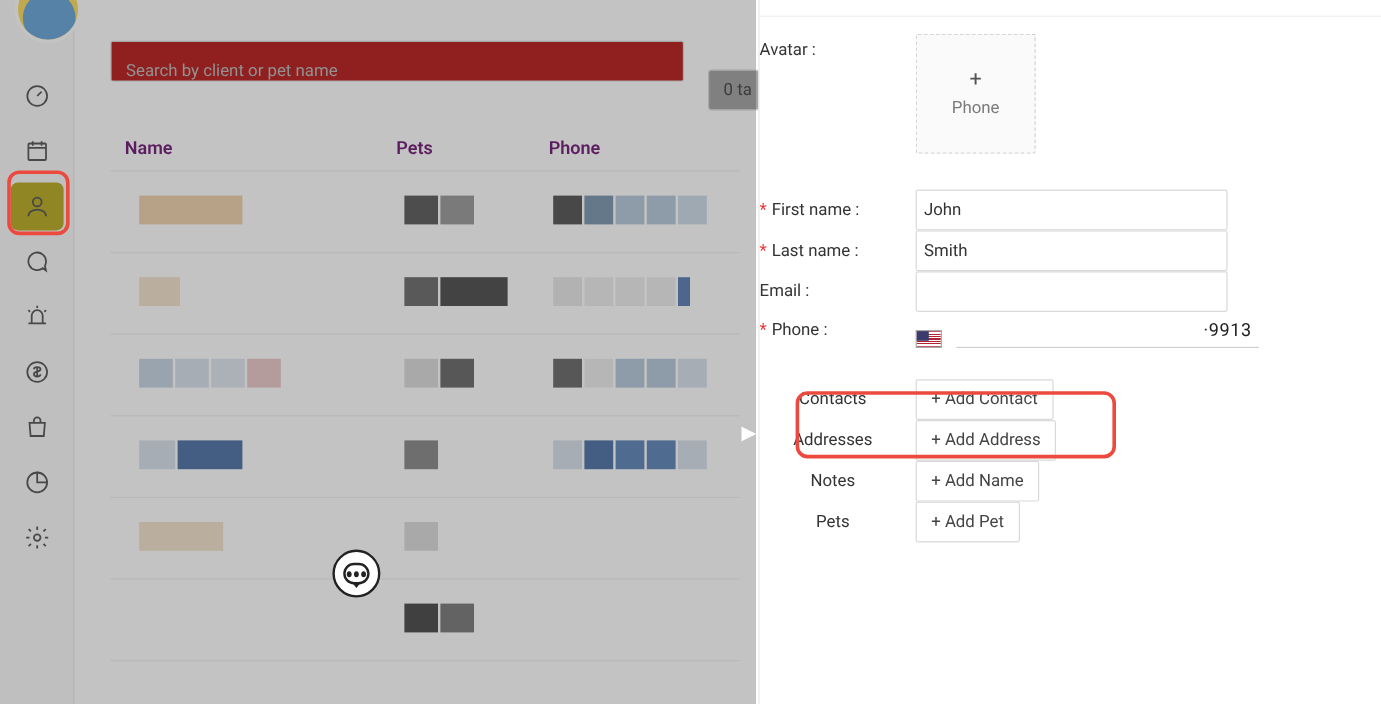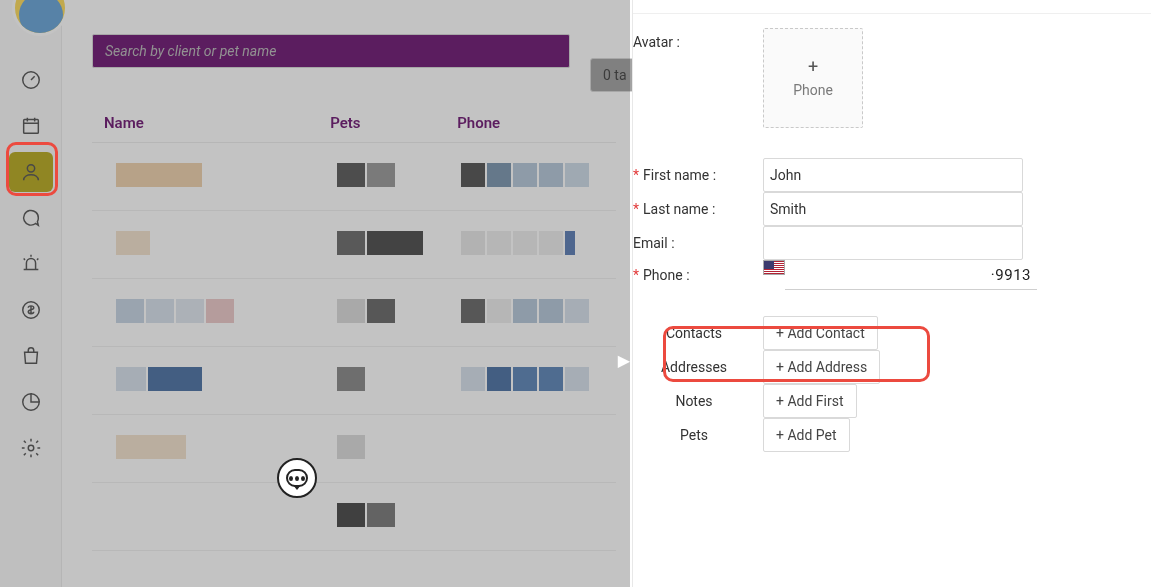--- a/index.html
+++ b/index.html
@@ -18,21 +18,21 @@
   .side-item { width:44px; height:40px; margin:4px auto 6px auto; display:flex; align-items:center; justify-content:center; color:#555; border-radius:6px; cursor:pointer; }
   .side-item svg { width:22px; height:22px; stroke:#555; fill:none; stroke-width:1.6; }
   .side-item.active { background:#b9ab22; border-radius:6px; }
   
   .side-callout { position:absolute; left:6px; top:142px; width:52px; height:54px; border:3px solid #ec4a3f; border-radius:10px; z-index:6; pointer-events:none; }
 
   
   .main { position:absolute; left:62px; top:10px; width:568px; height:577px; background:#fff; padding:24px 14px 0 30px; z-index:1; }
   .main-inner { background:#fff; border-radius:4px; }
 
-  .search { width:478px; height:34px; border:1px solid #d9d9d9; border-radius:2px; padding:0 12px; color:#bbb; font-size:14px; display:flex; align-items:center; background:#701a75;font-style:italic; }
+  .search { width:478px; height:34px; border:1px solid #d9d9d9; border-radius:2px; padding:0 12px; color:#bbb; font-size:14px; display:flex; align-items:flex-end; background:#b91c1c; }
   .zerotag { position:absolute; left:590px; top:58px; height:34px; padding:0 12px; border:1px solid #d9d9d9; border-radius:3px; font-size:14px; color:#444; display:flex; align-items:center; background:#a3a3a3; z-index:2;}
 
   .thead { display:flex; margin-top:36px; padding:10px 0; font-weight:600; color:#701a75; font-size:15px; border-bottom:1px solid #eee;}
   .col-name{ width:240px; padding-left:12px;}
   .col-pets{ width:128px;}
   .col-phone{ width:160px;}
 
   .trow{ display:flex; align-items:center; height:68px; border-bottom:1px solid #f0f0f0; padding-left:12px;}
   .ph{ height:24px; display:inline-block; margin-right:2px;}
 
@@ -53,21 +53,21 @@
   .flabel{ width:130px; color:#333; font-size:14px; padding-right:8px; }
   .flabel .req{ color:#e23b3b; margin-right:4px; }
   .fctl{ flex:0 0 auto; }
 
   .upload-box{ width:100px; height:100px; border:1px dashed #c9c9c9; border-radius:2px; display:flex; flex-direction:column; align-items:center; justify-content:center; color:#7a7a7a; font-size:14px; background:#fafafa; cursor:pointer;}
   .upload-box .plus{ font-size:18px; line-height:1; margin-bottom:6px; color:#555;}
 
   .tinput{ width:260px; height:34px; border:1px solid #d9d9d9; border-radius:2px; padding:0 6px; font-size:14px; color:#333; background:#fff; }
   .tinput::placeholder{ color:#bbb; }
 
-  .phone-wrap{ display:flex; align-items:flex-start; gap:0; }
+  .phone-wrap{ display:flex; align-items:flex-end; gap:12px; }
   .flag{ width:22px; height:15px; display:inline-block; background:linear-gradient(to bottom,#b22234 0 7.7%,#fff 7.7% 15.4%,#b22234 15.4% 23%,#fff 23% 30.7%,#b22234 30.7% 38.4%,#fff 38.4% 46.1%,#b22234 46.1% 53.8%,#fff 53.8% 61.5%,#b22234 61.5% 69.2%,#fff 69.2% 76.9%,#b22234 76.9% 84.6%,#fff 84.6% 92.3%,#b22234 92.3% 100%); position:relative; border:1px solid #aaa;}
   .flag::before{ content:""; position:absolute; left:0; top:0; width:10px; height:8px; background:#3c3b6e; }
   .phone-input{ width:252px; height:30px; border:none; border-bottom:1px solid #cfcfcf; text-align:right; padding:0 6px 0 60px; font-size:15px; letter-spacing:.5px; color:#222; background:#fff;}
 
   
   .phone-callout{ position:absolute; left:663px; top:326px; width:267px; height:56px; border:3px solid #ec4a3f; border-radius:10px; z-index:12; pointer-events:none; }
 
   .addbtn{ height:34px; padding:0 12px; border:1px solid #d9d9d9; border-radius:2px; background:#fff; color:#444; font-size:14px; cursor:pointer; display:inline-flex; align-items:center;}
 
   .section-label{ width:130px; text-align:center; color:#333; font-size:14px; padding-right:8px; }
@@ -248,21 +248,21 @@
       <div class="frow">
         <div class="section-label">Addresses</div>
         <div class="fctl"><button class="addbtn">
               <span>+ Add Address</span>
             </button></div>
       </div>
 
       <div class="frow">
         <div class="section-label">Notes</div>
         <div class="fctl"><button class="addbtn">
-              <span>+ Add First</span>
+              <span>+ Add Name</span>
             </button></div>
       </div>
 
       <div class="frow" style="margin-bottom:0;">
         <div class="section-label">Pets</div>
         <div class="fctl"><button class="addbtn">
               <span>+ Add Pet</span>
             </button></div>
       </div>
 

